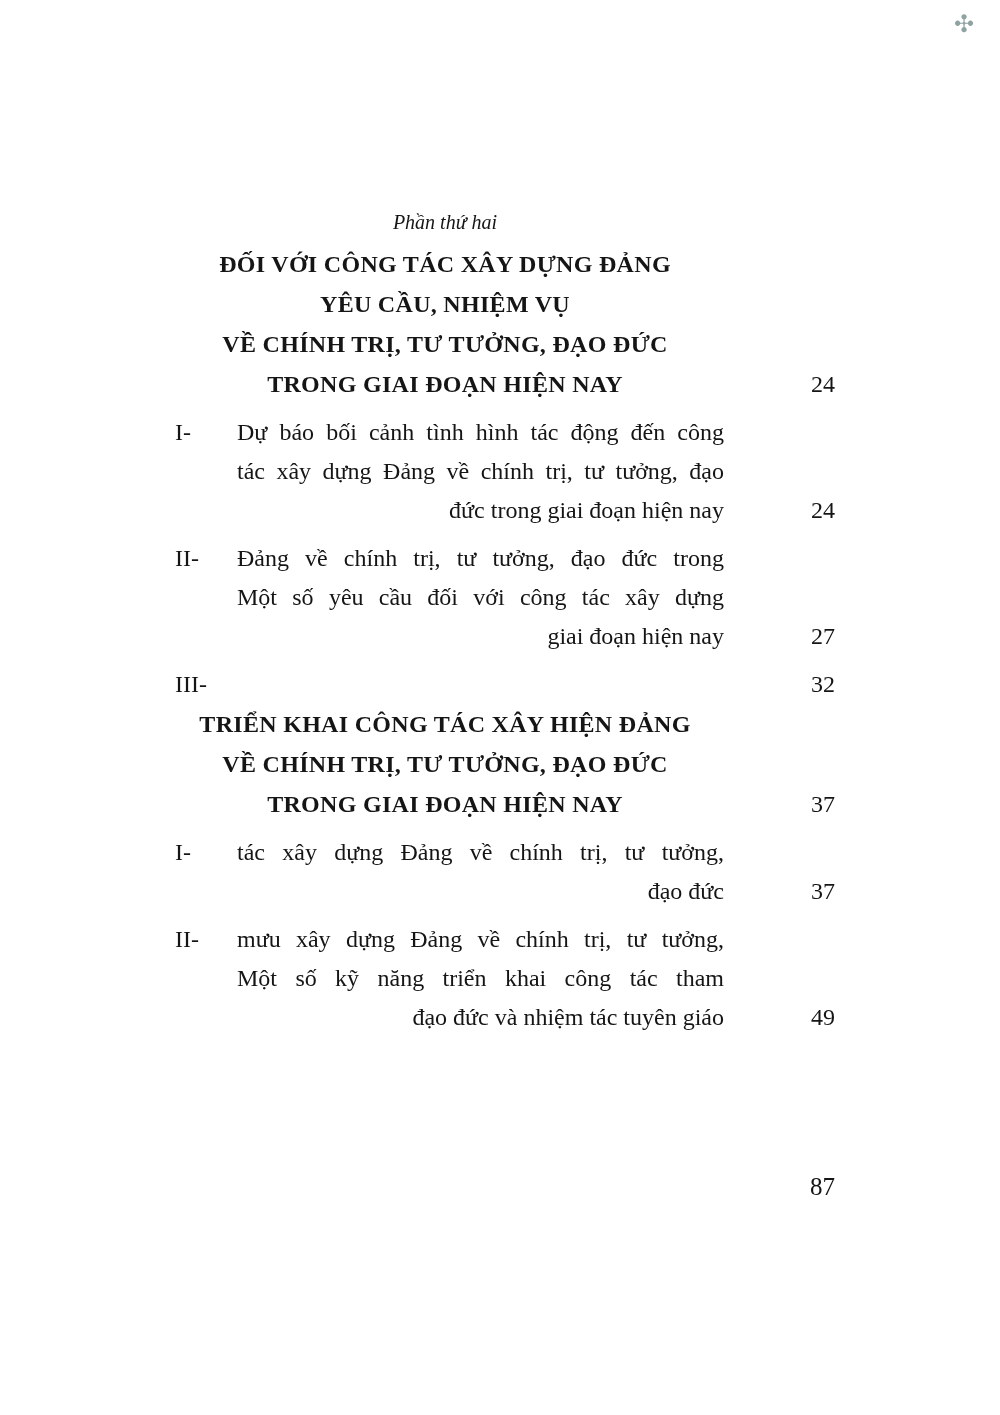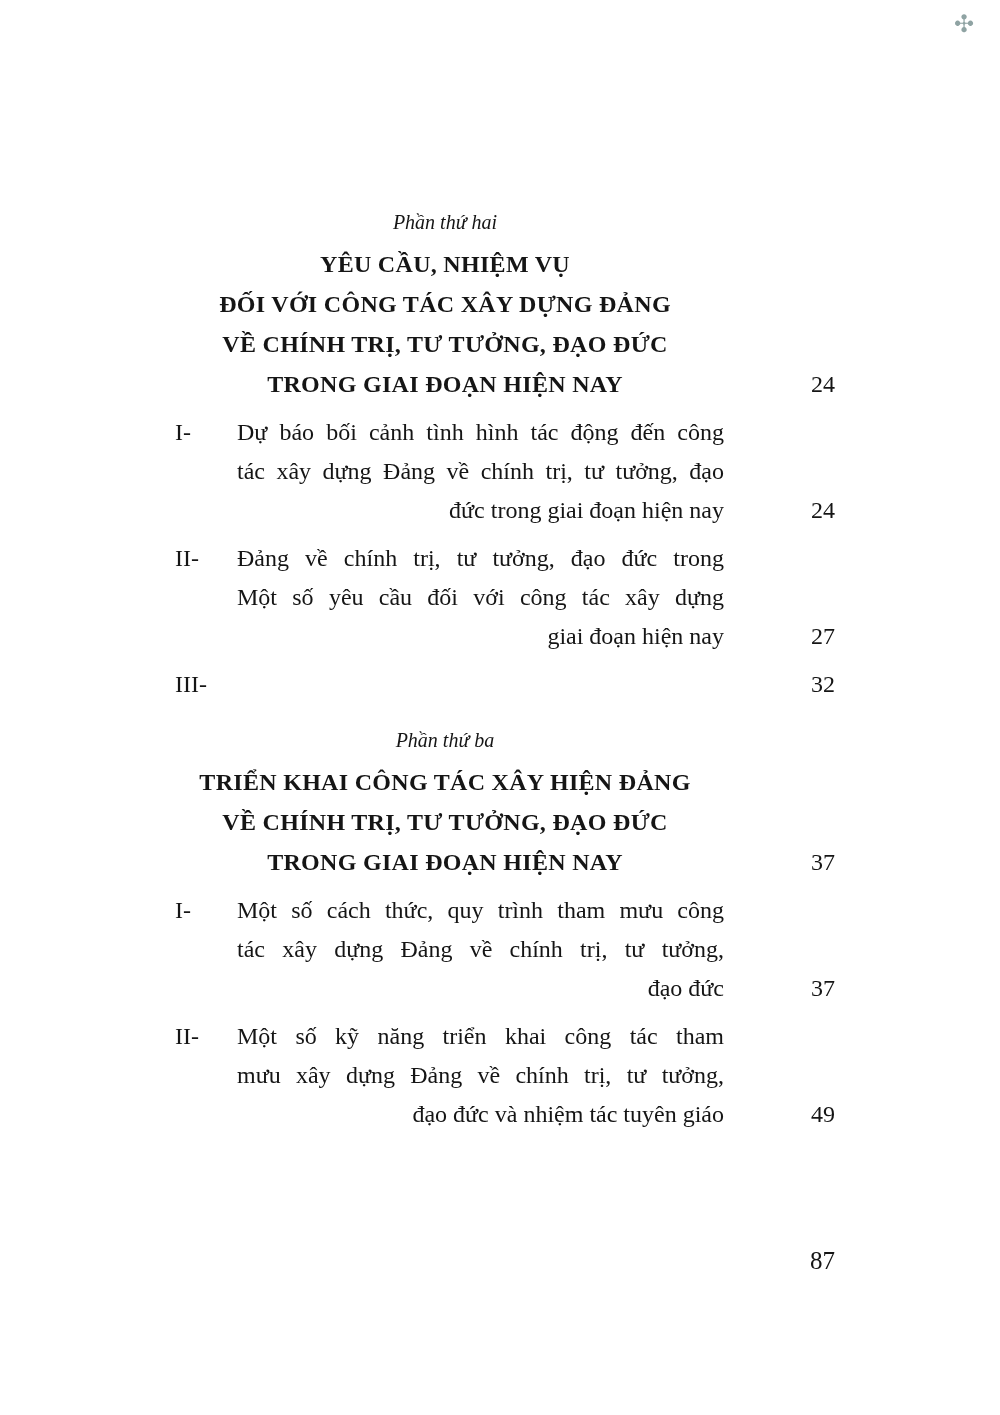--- a/index.html
+++ b/index.html
@@ -84,42 +84,42 @@
     text-align: right;
   }
   .entry-page {
     flex: 1 1 auto;
     align-self: flex-end;
     text-align: right;
     line-height: 39px;
   }
   .footer-page {
     position: absolute;
-    top: 1243px;
+    top: 1169px;
     right: 165px;
     font-size: 25px;
     line-height: 36px;
   }
 </style>
 </head>
 <body>
 
 <div class="page">
 
   <div class="corner-icon">✣</div>
 
   <div class="content">
 
     <section class="section-one">
       <div class="part-label">Phần thứ hai</div>
 
       <div class="heading-block">
         <div class="heading-lines">
+          <div>ĐỐI VỚI CÔNG TÁC XÂY DỰNG ĐẢNG</div>
           <div>YÊU CẦU, NHIỆM VỤ</div>
-          <div>ĐỐI VỚI CÔNG TÁC XÂY DỰNG ĐẢNG</div>
           <div>VỀ CHÍNH TRỊ, TƯ TƯỞNG, ĐẠO ĐỨC</div>
           <div>TRONG GIAI ĐOẠN HIỆN NAY</div>
         </div>
         <div class="heading-page">24</div>
       </div>
 
       <div class="entry">
         <div class="numeral">I-</div>
         <div class="entry-text">
           <div class="jl">Dự báo bối cảnh tình hình tác động đến công</div>
@@ -139,46 +139,44 @@
         <div class="entry-page">27</div>
       </div>
 
       <div class="entry">
         <div class="numeral">III-</div>
         <div class="entry-page">32</div>
       </div>
     </section>
 
     <section class="section-two">
-      <div class="part-label">Phần thứ ba</div>
 
       <div class="heading-block">
         <div class="heading-lines">
           <div>TRIỂN KHAI CÔNG TÁC XÂY HIỆN ĐẢNG</div>
           <div>VỀ CHÍNH TRỊ, TƯ TƯỞNG, ĐẠO ĐỨC</div>
           <div>TRONG GIAI ĐOẠN HIỆN NAY</div>
         </div>
         <div class="heading-page">37</div>
       </div>
 
       <div class="entry">
         <div class="numeral">I-</div>
         <div class="entry-text">
-          <div class="jl">Một số cách thức, quy trình tham mưu công</div>
           <div class="jl">tác xây dựng Đảng về chính trị, tư tưởng,</div>
           <div class="ll">đạo đức</div>
         </div>
         <div class="entry-page">37</div>
       </div>
 
       <div class="entry">
         <div class="numeral">II-</div>
         <div class="entry-text">
+          <div class="jl">mưu xây dựng Đảng về chính trị, tư tưởng,</div>
           <div class="jl">Một số kỹ năng triển khai công tác tham</div>
-          <div class="jl">mưu xây dựng Đảng về chính trị, tư tưởng,</div>
           <div class="ll">đạo đức và nhiệm tác tuyên giáo</div>
         </div>
         <div class="entry-page">49</div>
       </div>
     </section>
 
   </div>
 
   <div class="footer-page">87</div>
 

